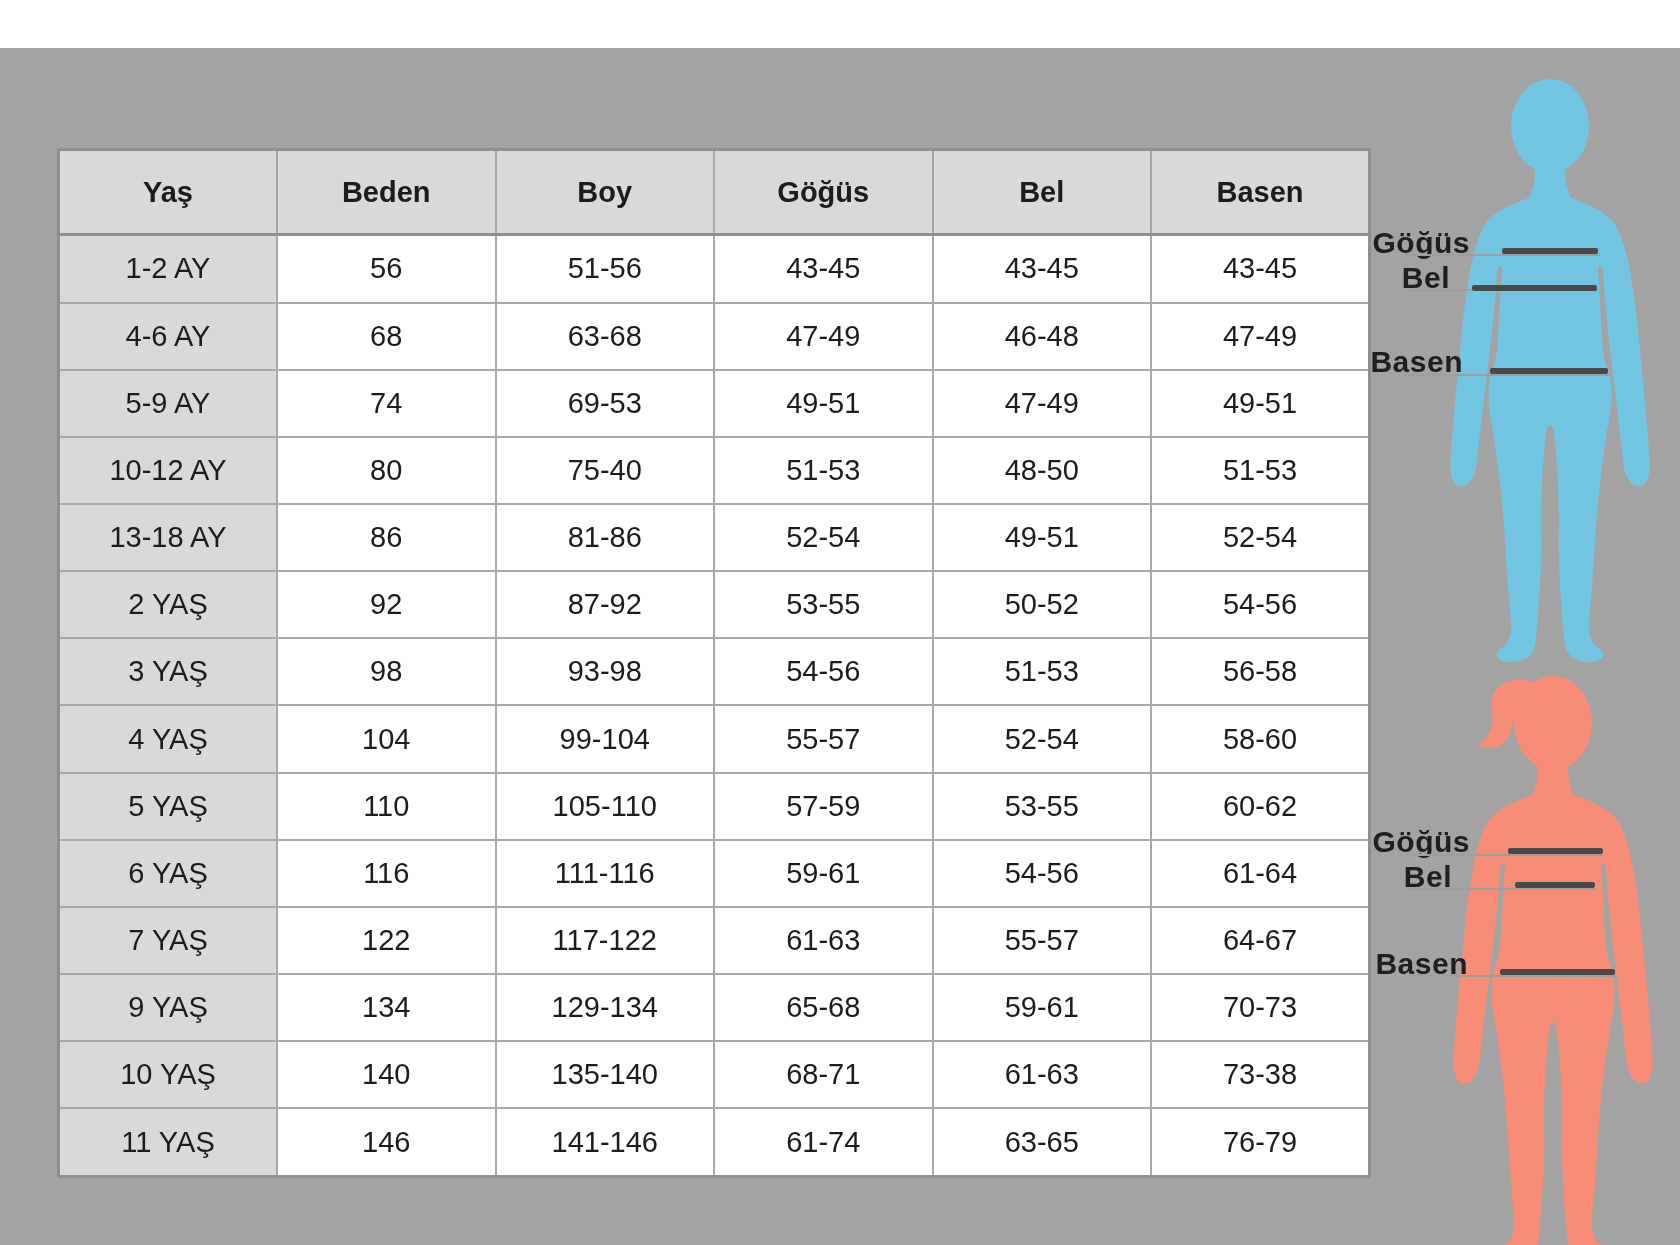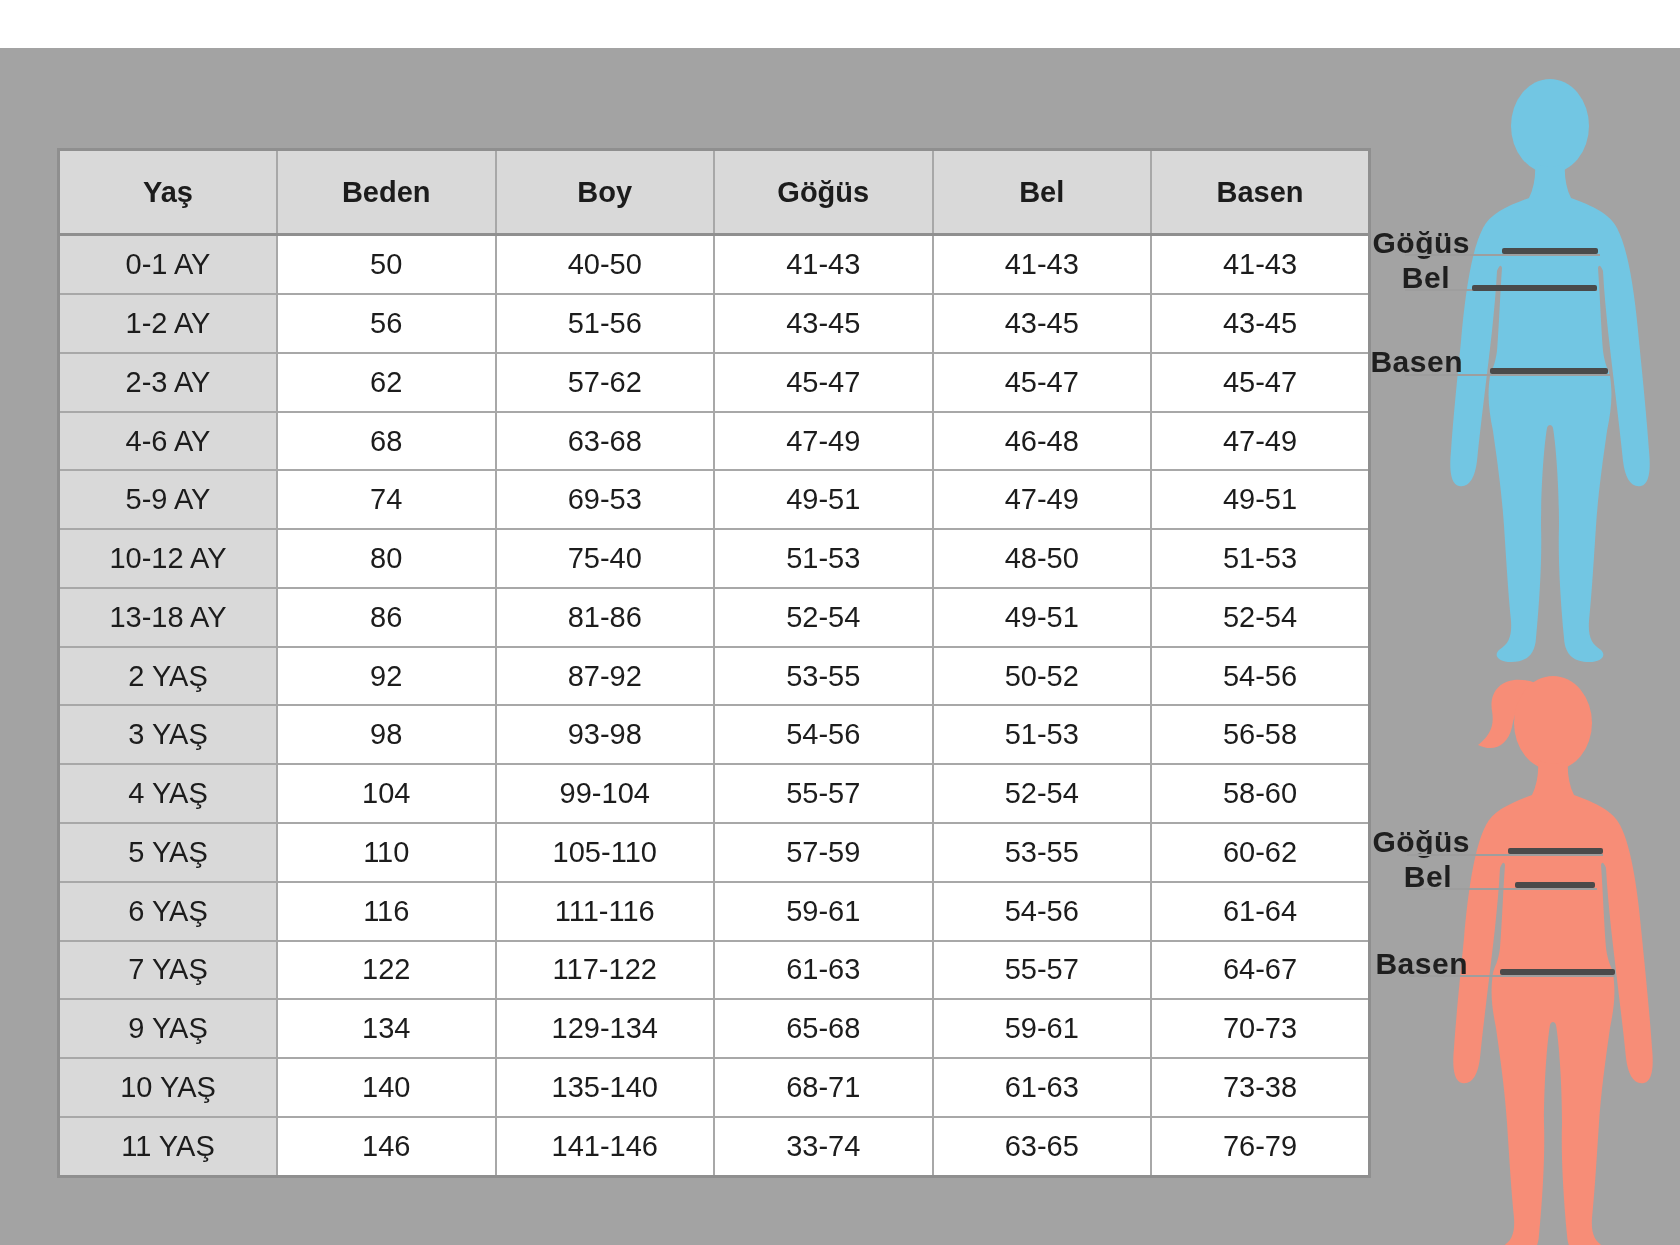--- a/index.html
+++ b/index.html
@@ -74,44 +74,28 @@
           <th>Yaş</th>
           <th>Beden</th>
           <th>Boy</th>
           <th>Göğüs</th>
           <th>Bel</th>
           <th>Basen</th>
         </tr>
     </thead>
     <tbody id="table-body">
         <tr>
-          <td class="rowhead">0-1 AY</td>
-          <td>50</td>
-          <td>40-50</td>
-          <td>41-43</td>
-          <td>41-43</td>
-          <td>41-43</td>
-        </tr>
-        <tr>
           <td class="rowhead">1-2 AY</td>
           <td>56</td>
           <td>51-56</td>
           <td>43-45</td>
           <td>43-45</td>
           <td>43-45</td>
         </tr>
         <tr>
-          <td class="rowhead">2-3 AY</td>
-          <td>62</td>
-          <td>57-62</td>
-          <td>45-47</td>
-          <td>45-47</td>
-          <td>45-47</td>
-        </tr>
-        <tr>
           <td class="rowhead">4-6 AY</td>
           <td>68</td>
           <td>63-68</td>
           <td>47-49</td>
           <td>46-48</td>
           <td>47-49</td>
         </tr>
         <tr>
           <td class="rowhead">5-9 AY</td>
           <td>74</td>
@@ -197,21 +181,21 @@
           <td>140</td>
           <td>135-140</td>
           <td>68-71</td>
           <td>61-63</td>
           <td>73-38</td>
         </tr>
         <tr>
           <td class="rowhead">11 YAŞ</td>
           <td>146</td>
           <td>141-146</td>
-          <td>33-74</td>
+          <td>61-74</td>
           <td>63-65</td>
           <td>76-79</td>
         </tr>
       </tbody>
   </table>
 
   <svg class="fig fig-boy" viewBox="0 0 280 590">
     <g fill="#72c6e3">
       <ellipse cx="155" cy="50" rx="39" ry="47"></ellipse>
       <path d="M 140,86

